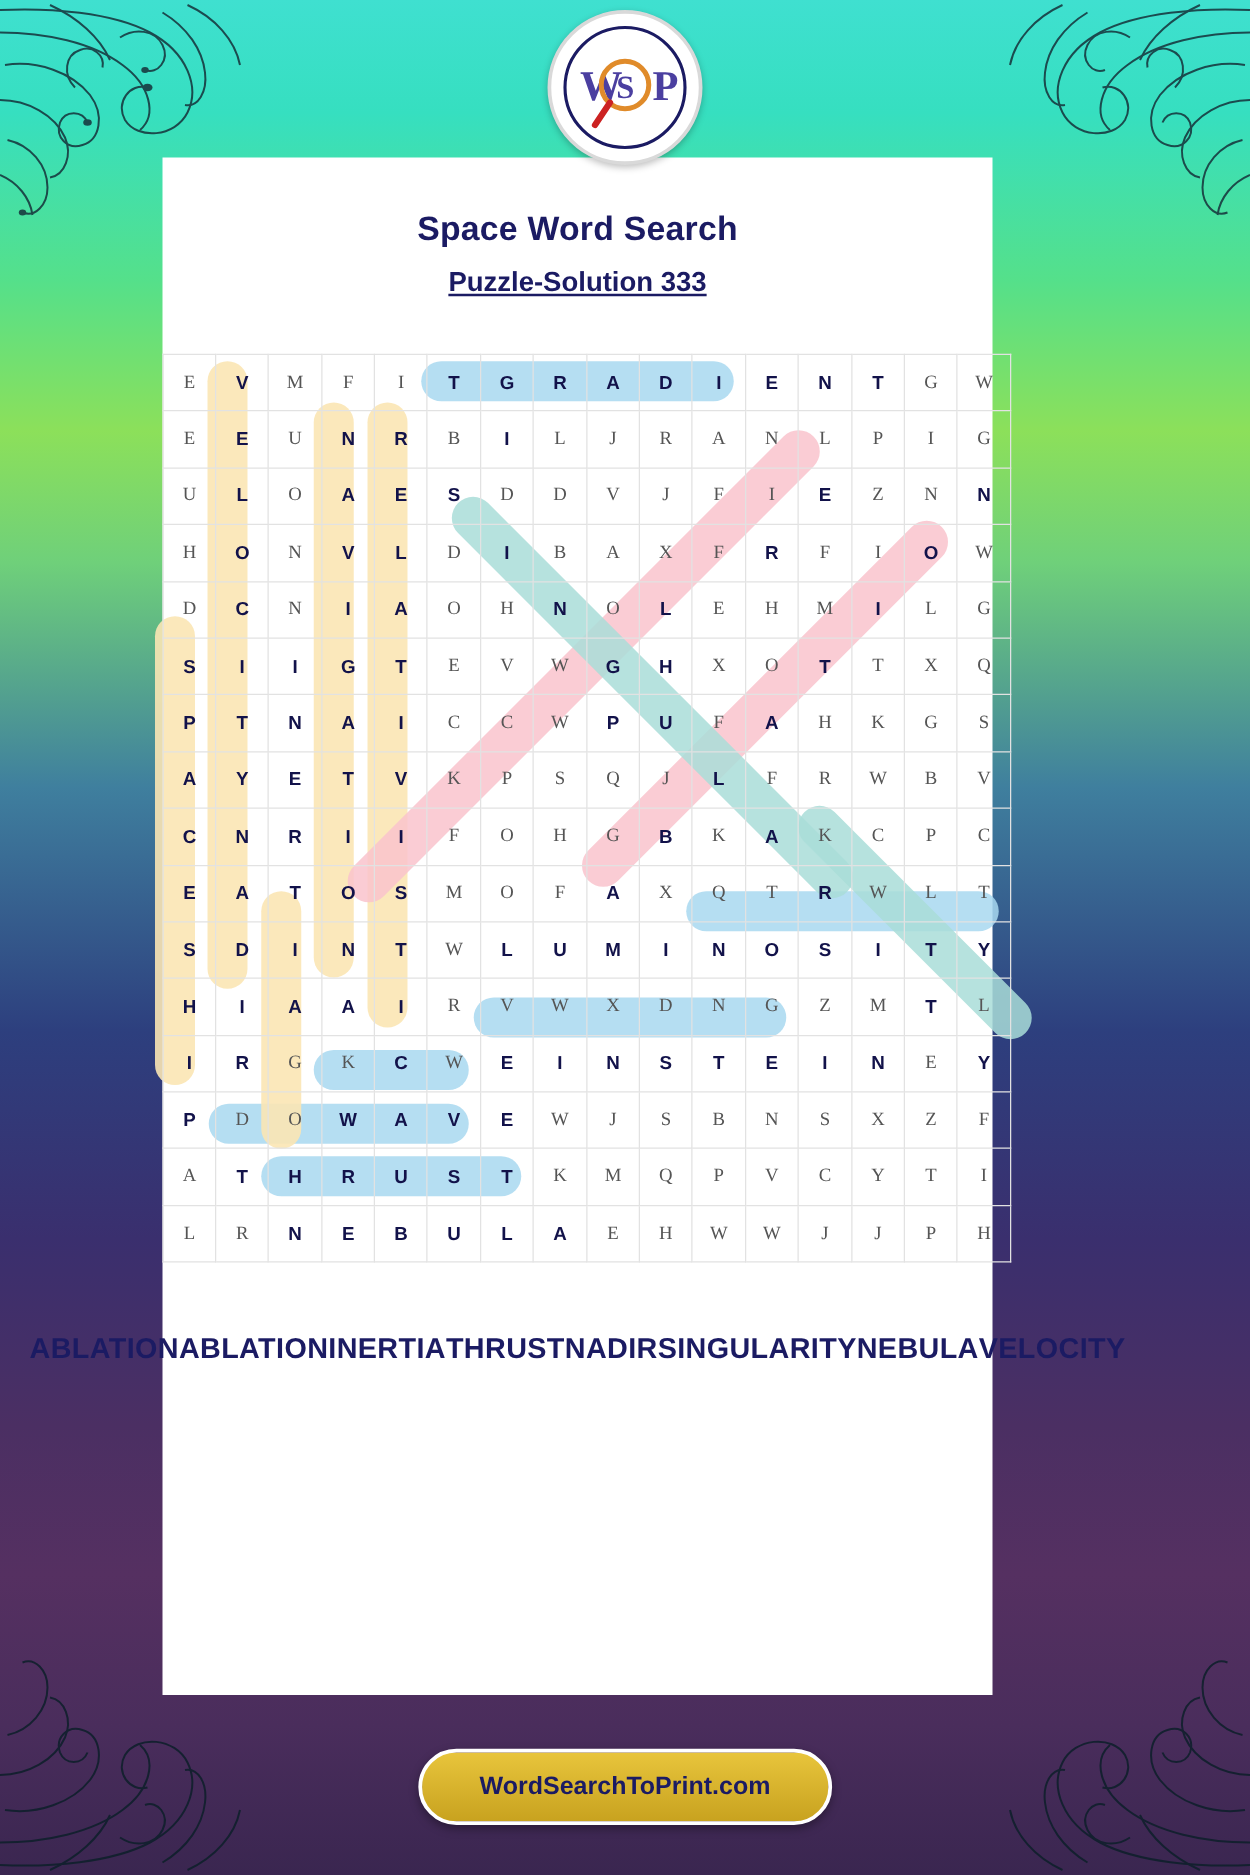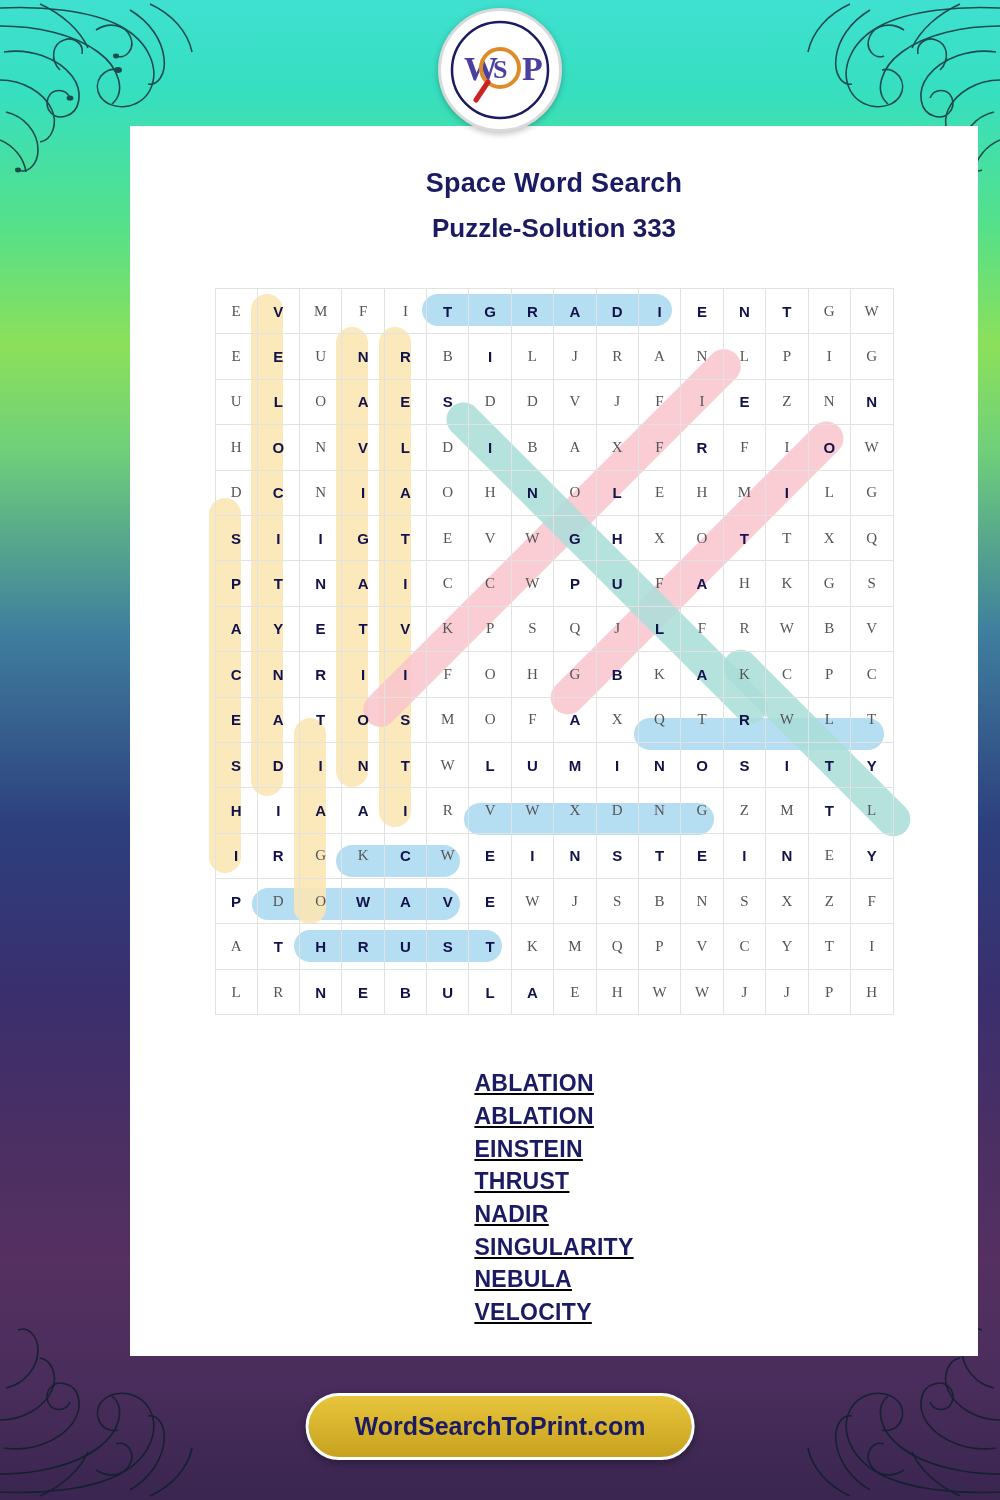--- a/index.html
+++ b/index.html
@@ -35,30 +35,31 @@
     width:118px;height:118px;border-radius:50%;
     background:#ffffff;border:3px solid #d9d9d9;
     box-shadow:0 2px 6px rgba(0,0,0,.25);
     display:flex;align-items:center;justify-content:center;
     z-index:6;
   }
   .logo svg{width:104px;height:104px;display:block;}
 
   
   .sheet{
-    position:absolute;left:130px;top:126px;width:848px;height:1230px;
+    position:absolute;left:130px;top:126px;width:664px;height:1230px;
     background:#ffffff;z-index:3;
   }
   .title{
     text-align:center;color:#1b1b63;font-size:27px;font-weight:bold;
     margin-top:42px;letter-spacing:.2px;
   }
   .subtitle{
-    text-align:center;color:#1b1b63;font-size:26px;font-weight:bold;
+    text-align:center;color:#1b1b63;font-size:22px;font-weight:bold;
     margin-top:14px;
+    text-decoration:underline;
   }
 
   
   .grid-wrap{position:relative;margin:44px auto 0;width:679px;}
   table.grid{border-collapse:collapse;width:679px;position:relative;z-index:2;}
   table.grid td{
     width:42.4px;height:42.4px;border:1px solid #e2e2e2;
     text-align:center;vertical-align:middle;
     font-size:15px;color:#555;font-family:"Liberation Serif",serif;
     position:relative;
@@ -69,32 +70,32 @@
   .band{position:absolute;z-index:1;border-radius:22px;}
   .band.blue{background:#a8d8f0;opacity:.85;}
   .band.yellow{background:#fbe6b4;opacity:.9;}
   .band.pink{background:#f9c3cc;opacity:.85;}
   .band.teal{background:#a9ddd8;opacity:.85;}
 
   
   .words{
     display:flex;justify-content:center;gap:128px;margin-top:52px;
   }
-  .wcol{display:flex;flex-direction:column;text-decoration:underline;}
+  .wcol{display:flex;flex-direction:row;}
   .wcol div{
     color:#1b1b63;font-size:23px;font-weight:bold;line-height:1.42;
     letter-spacing:.3px;
   }
 
   
   .footer-btn{
     position:absolute;left:50%;bottom:40px;transform:translateX(-50%);
     background:linear-gradient(180deg,#e8c53c 0%,#c8a21f 100%);
     border:3px solid #ffffff;border-radius:34px;
-    padding:16px 46px;color:#1b1b63;font-size:25px;font-weight:bold;
+    padding:16px 46px;color:#1b1b63;font-size:20px;font-weight:bold;
     box-shadow:0 3px 8px rgba(0,0,0,.35);z-index:6;white-space:nowrap;
   }
 </style>
 </head>
 <body>
 
 <div class="corner c-tl">
   <svg viewBox="0 0 210 190" xmlns="http://www.w3.org/2000/svg">
     <g fill="none" stroke="#16323a" stroke-width="1.6">
       <path d="M0 8 C40 6 90 10 120 26 C150 42 160 70 150 90 C140 110 110 112 100 96 C92 82 104 66 118 70"></path>
@@ -492,21 +493,21 @@
             <td>H</td>
           </tr>
         </tbody>
     </table>
   </div>
 
   <div class="words">
     <div class="wcol">
       <div>ABLATION</div>
       <div>ABLATION</div>
-      <div>EINSTEIN</div>
+      <div>INERTIA</div>
       <div>THRUST</div>
       <div>NADIR</div>
       <div>SINGULARITY</div>
       <div>NEBULA</div>
       <div>VELOCITY</div>
     </div>
   </div>
 </div>
 
 <div class="footer-btn">WordSearchToPrint.com</div>

